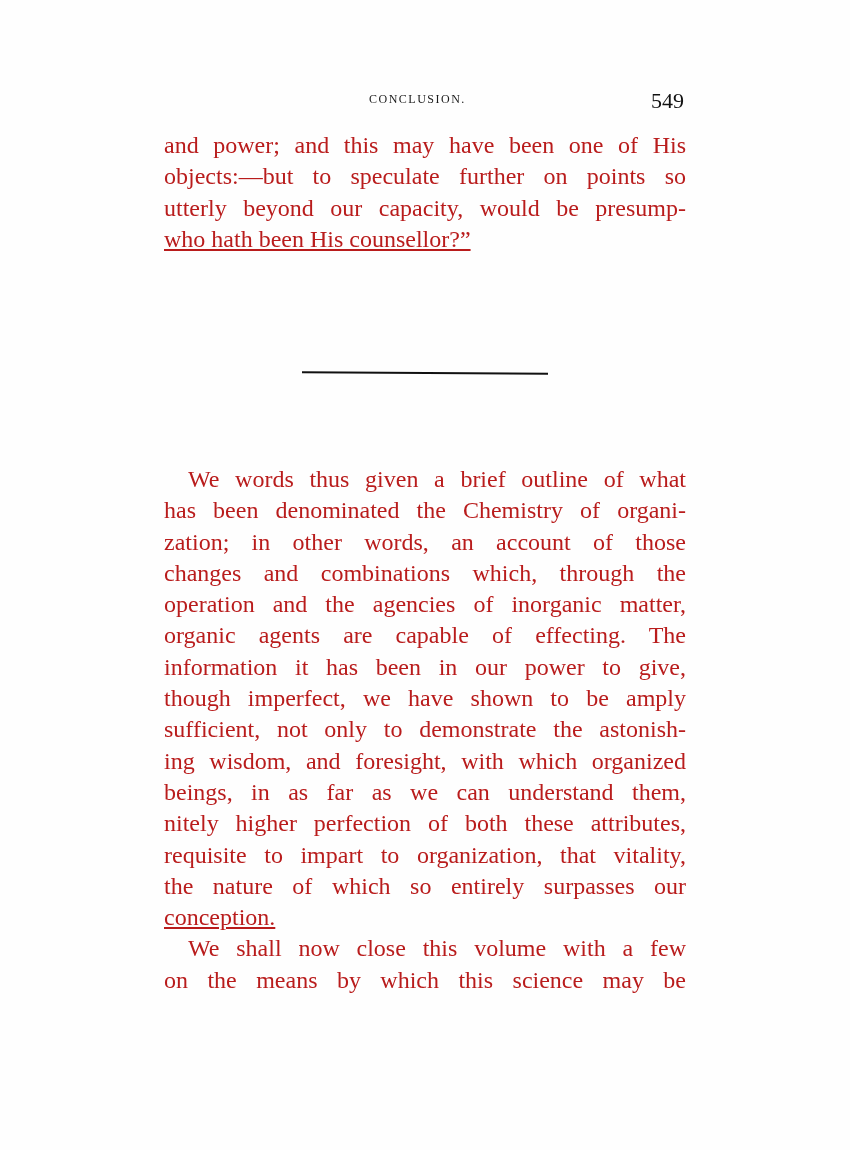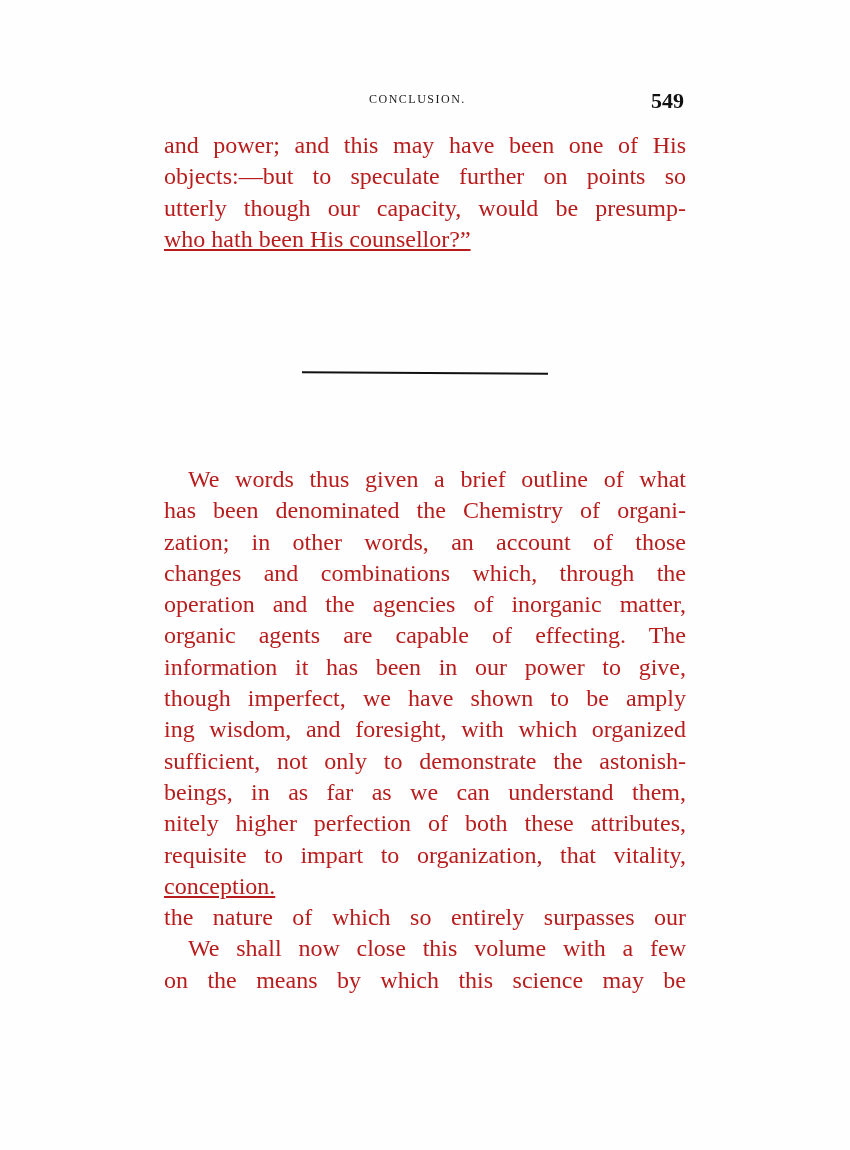--- a/index.html
+++ b/index.html
@@ -1,58 +1,58 @@
 <!DOCTYPE html>
 <html><head>
 <meta charset="utf-8">
 <style>
   html, body { margin: 0; padding: 0; background: #ffffff; }
   body { width: 850px; height: 1150px; position: relative; overflow: hidden; }
   .page { position: absolute; left: 0; top: 0; width: 850px; height: 1150px; background: #fefefe; }
   .header { position: absolute; top: 88px; left: 164px; width: 522px; height: 30px; }
   .running-title { position: absolute; left: 205px; top: 4px; font-family: "Liberation Serif", serif; font-size: 12px; letter-spacing: 1.5px; color: #1a1a1a; }
-  .page-number { position: absolute; right: 2px; top: 0px; font-family: "Liberation Serif", serif; font-size: 22px; color: #111; font-weight: bold; }
+  .page-number { position: absolute; right: 2px; top: 0px; font-family: "Liberation Serif", serif; font-size: 22px; color: #111; }
   .textblock { position: absolute; left: 164px; width: 522px; font-family: "Liberation Serif", serif; font-size: 24px; color: #b91c1c; }
   .line { height: 31.3px; line-height: 31.3px; white-space: nowrap; text-align: justify; text-align-last: justify; }
   .line.last { text-align-last: left; text-decoration: underline; }
   .line.indent { padding-left: 24px; }
   .block1 { top: 130px; }
   .block2 { top: 464px; }
   .rule { position: absolute; left: 302px; top: 372px; width: 246px; height: 2px; background: #111; transform: rotate(0.3deg); }
 </style>
 </head>
 <body>
 
 <div class="page">
   <div class="header">
     <span class="running-title">CONCLUSION.</span>
     <span class="page-number">549</span>
   </div>
 
   <div class="textblock block1">
     <div class="line">and power; and this may have been one of His</div>
     <div class="line">objects:—but to speculate further on points so</div>
-    <div class="line">utterly though our capacity, would be presump-</div>
+    <div class="line">utterly beyond our capacity, would be presump-</div>
     <div class="line last">who hath been His counsellor?”</div>
   </div>
 
   <div class="rule"></div>
 
   <div class="textblock block2">
     <div class="line indent">We words thus given a brief outline of what</div>
     <div class="line">has been denominated the Chemistry of organi-</div>
     <div class="line">zation; in other words, an account of those</div>
     <div class="line">changes and combinations which, through the</div>
     <div class="line">operation and the agencies of inorganic matter,</div>
     <div class="line">organic agents are capable of effecting. The</div>
     <div class="line">information it has been in our power to give,</div>
     <div class="line">though imperfect, we have shown to be amply</div>
+    <div class="line">sufficient, not only to demonstrate the astonish-</div>
     <div class="line">ing wisdom, and foresight, with which organized</div>
-    <div class="line">sufficient, not only to demonstrate the astonish-</div>
     <div class="line">beings, in as far as we can understand them,</div>
     <div class="line">nitely higher perfection of both these attributes,</div>
     <div class="line">requisite to impart to organization, that vitality,</div>
+    <div class="line">the nature of which so entirely surpasses our</div>
     <div class="line last">conception.</div>
-    <div class="line">the nature of which so entirely surpasses our</div>
     <div class="line indent">We shall now close this volume with a few</div>
     <div class="line">on the means by which this science may be</div>
   </div>
 </div>
 
 </body></html>

